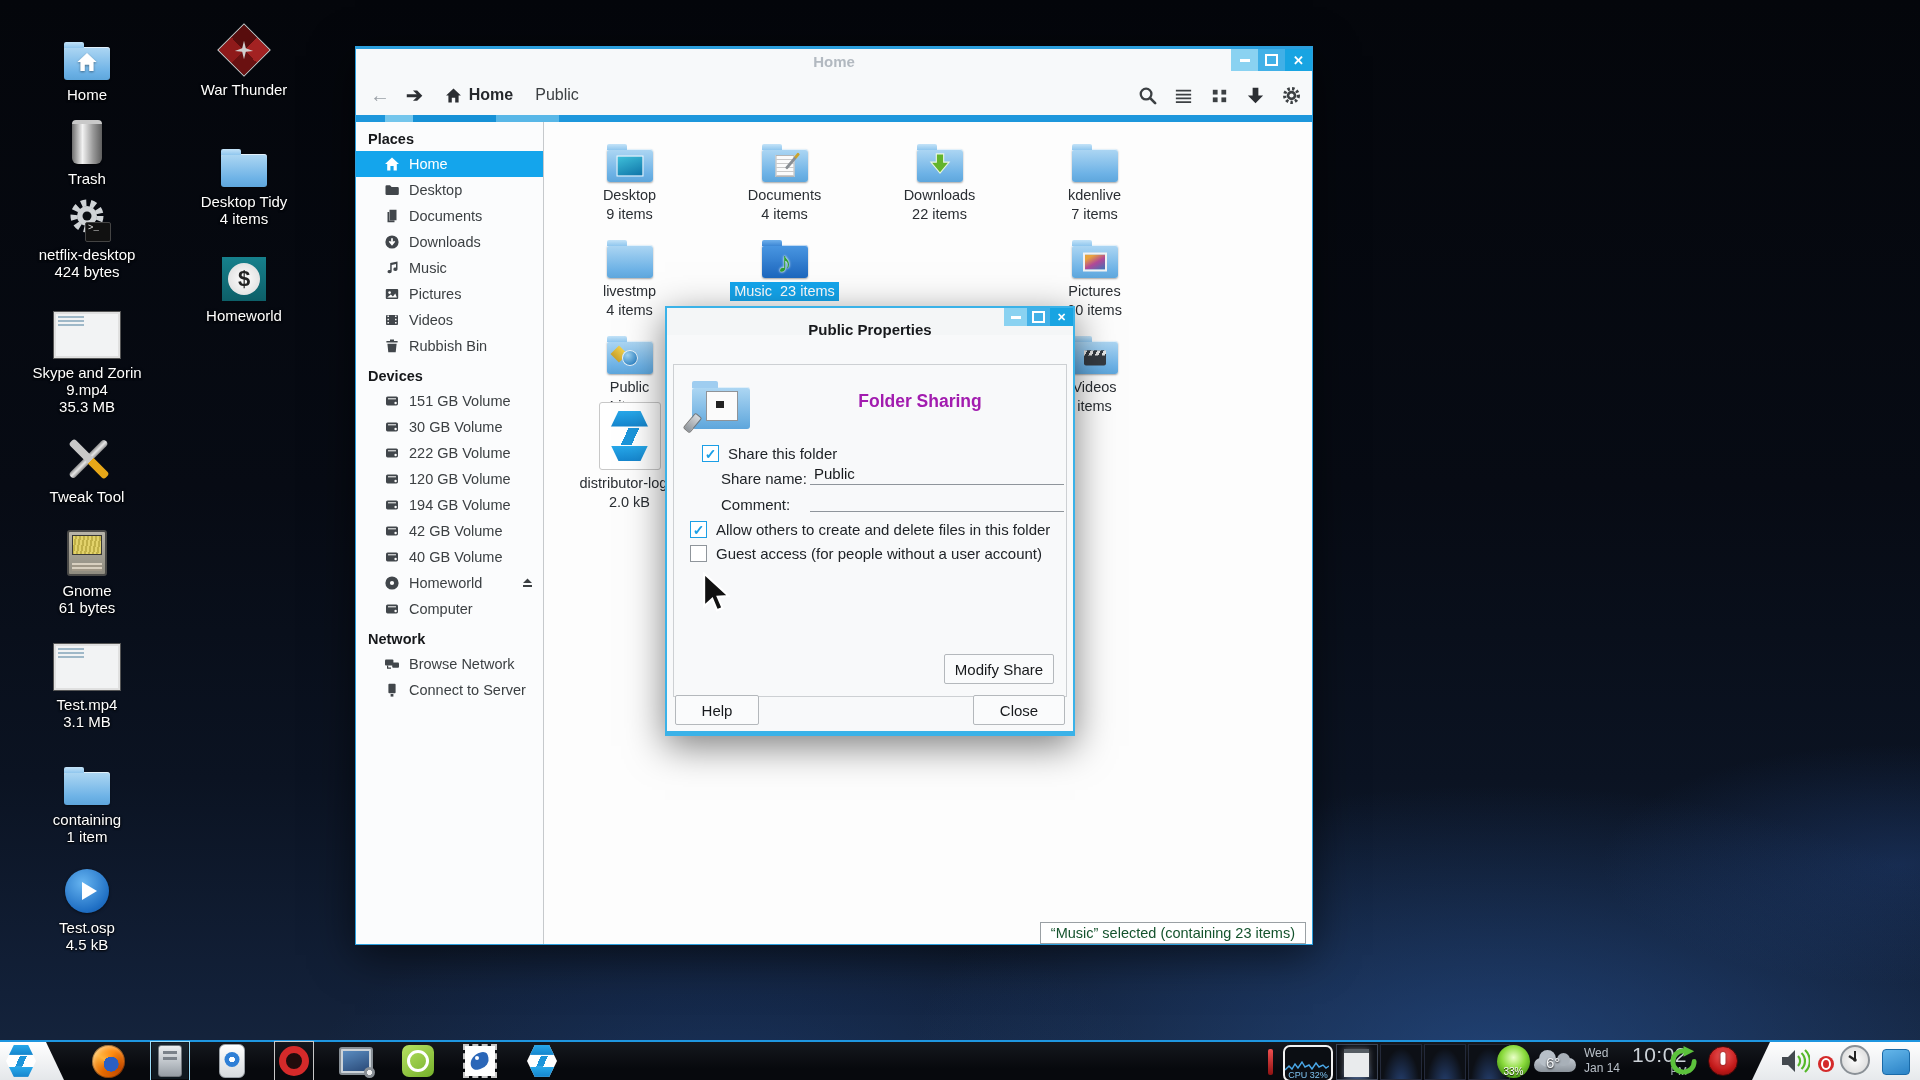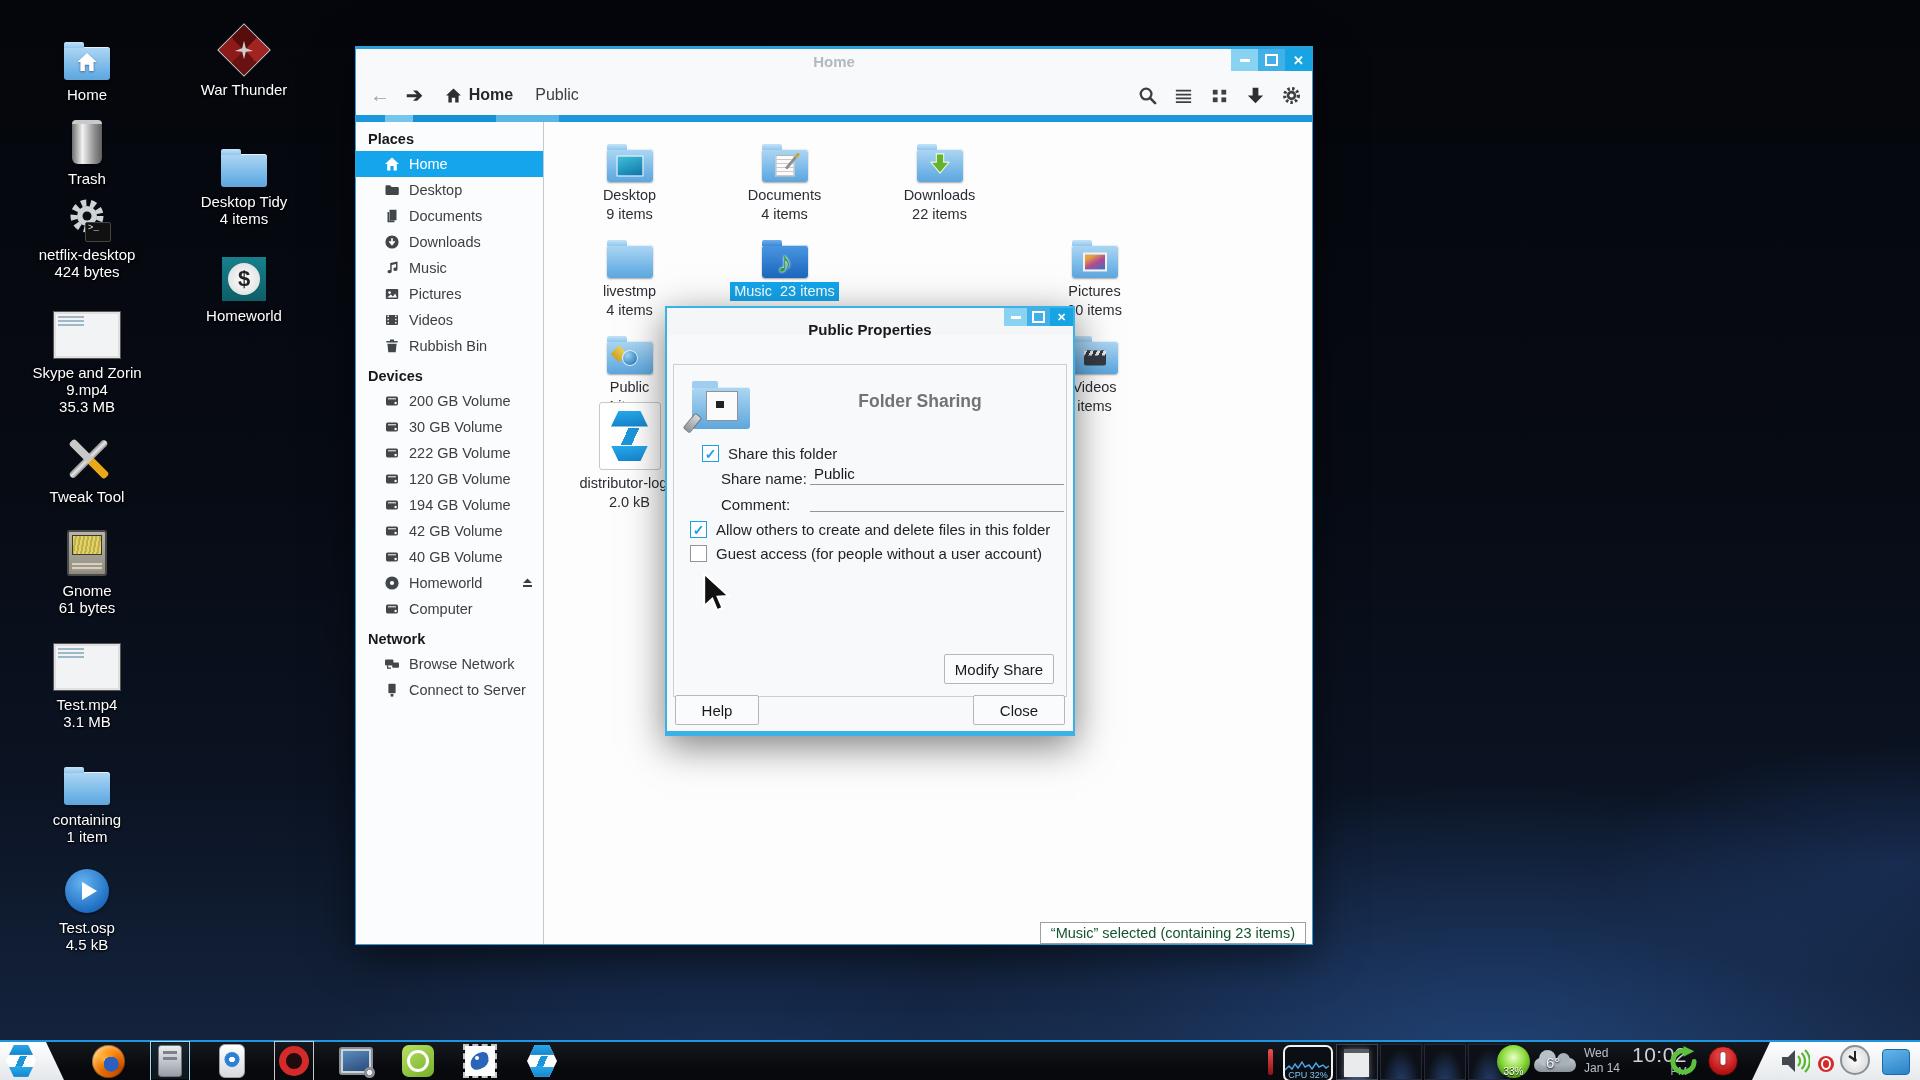--- a/index.html
+++ b/index.html
@@ -120,21 +120,21 @@
   #dlg .tabs{display:flex;margin-left:6px;margin-top:3px;}
   .tab{height:26px;display:flex;align-items:center;padding:0 10px;font-size:14.5px;background:#d6d6d6;color:#26292c;border-right:1px solid #bfbfbf;}
   .tab.active{background:#1b9fe6;color:#fff;border-right:none;}
   #dlg .pane{position:absolute;left:6px;right:6px;top:56px;height:331px;border:1px solid #cdd0d3;background:#f8f9fa;}
   .sharefold{position:absolute;left:18px;top:22px;width:58px;height:42px;border-radius:3px;
     background:linear-gradient(180deg,#aed7f3,#5ea6dc);box-shadow:inset 0 1px 0 rgba(255,255,255,.6);}
   .sharefold::before{content:"";position:absolute;top:-6px;left:0;width:45%;height:7px;border-radius:2px 2px 0 0;background:#9fcdf0;}
   .sharefold .sq{position:absolute;left:14px;top:4px;width:30px;height:28px;background:#fbfbfb;border:1px solid #8f9398;}
   .sharefold .dot{position:absolute;left:24px;top:14px;width:8px;height:7px;background:#222;}
   .sharefold .plug{position:absolute;left:-4px;bottom:-4px;width:7px;height:18px;background:linear-gradient(#d8dadd,#8f959b);transform:rotate(40deg);border-radius:2px;border:1px solid #777;}
-  #dlg h2{position:absolute;left:110px;right:10px;top:26px;margin:0;text-align:center;font-size:17.5px;color:#737373;}
+  #dlg h2{position:absolute;left:110px;right:10px;top:26px;margin:0;text-align:center;font-size:17.5px;color:#a21caf;}
   .ckrow{position:absolute;display:flex;align-items:center;font-size:15px;color:#202428;}
   .ckbox{width:17px;height:17px;background:#fff;border:1px solid #8f959b;margin-right:9px;display:flex;align-items:center;justify-content:center;
     font-size:14px;font-weight:bold;color:#1b9fe6;box-sizing:border-box;}
   .ckbox.on{border-color:#1b9fe6;}
   .frow{position:absolute;font-size:15px;color:#202428;}
   .entry{position:absolute;border-bottom:1px solid #8f959b;font-size:15px;color:#17191c;padding:0 4px 2px 4px;}
   .dbtn{position:absolute;background:#fafbfc;border:1px solid #b4b8bc;border-radius:2px;font-size:15px;color:#17191c;
     display:flex;align-items:center;justify-content:center;}
   
   #cursor{position:absolute;left:700px;top:572px;z-index:100;}
@@ -460,21 +460,21 @@
         </div>
         <div class="shead">Devices</div>
         <div class="srow">
           <span class="sic">
             <svg viewBox="0 0 16 16">
               <rect x="2" y="3.6" width="12" height="8.8" rx="1.6"></rect>
               <circle cx="11.6" cy="10" r="1.2" fill="#fff"></circle>
               <path d="M4 5.8 h8" stroke="#fff" stroke-width="1" fill="none"></path>
             </svg>
           </span>
-          <span>200 GB Volume</span>
+          <span>151 GB Volume</span>
         </div>
         <div class="srow">
           <span class="sic">
             <svg viewBox="0 0 16 16">
               <rect x="2" y="3.6" width="12" height="8.8" rx="1.6"></rect>
               <circle cx="11.6" cy="10" r="1.2" fill="#fff"></circle>
               <path d="M4 5.8 h8" stroke="#fff" stroke-width="1" fill="none"></path>
             </svg>
           </span>
           <span>30 GB Volume</span>
@@ -602,20 +602,29 @@
             <div>
               <div class="fold">
                 <span class="ov dl-ov"><svg viewBox="0 0 24 24">
                     <path d="M8 1 h8 v9 h6 L12 22 2 10 h6 Z" fill="#63b42c" stroke="#eaf6e2" stroke-width="1.2"></path>
                   </svg></span>
               </div>
             </div>
           </div>
           <div class="fname">Downloads</div>
           <div class="fcount">22 items</div>
+        </div>
+        <div class="fitem" style="left: 473px; top: 8px;">
+          <div class="fart">
+            <div>
+              <div class="fold"></div>
+            </div>
+          </div>
+          <div class="fname">kdenlive</div>
+          <div class="fcount">7 items</div>
         </div>
         <div class="fitem" style="left: 8px; top: 104px;">
           <div class="fart">
             <div>
               <div class="fold"></div>
             </div>
           </div>
           <div class="fname">livestmp</div>
           <div class="fcount">4 items</div>
         </div>

